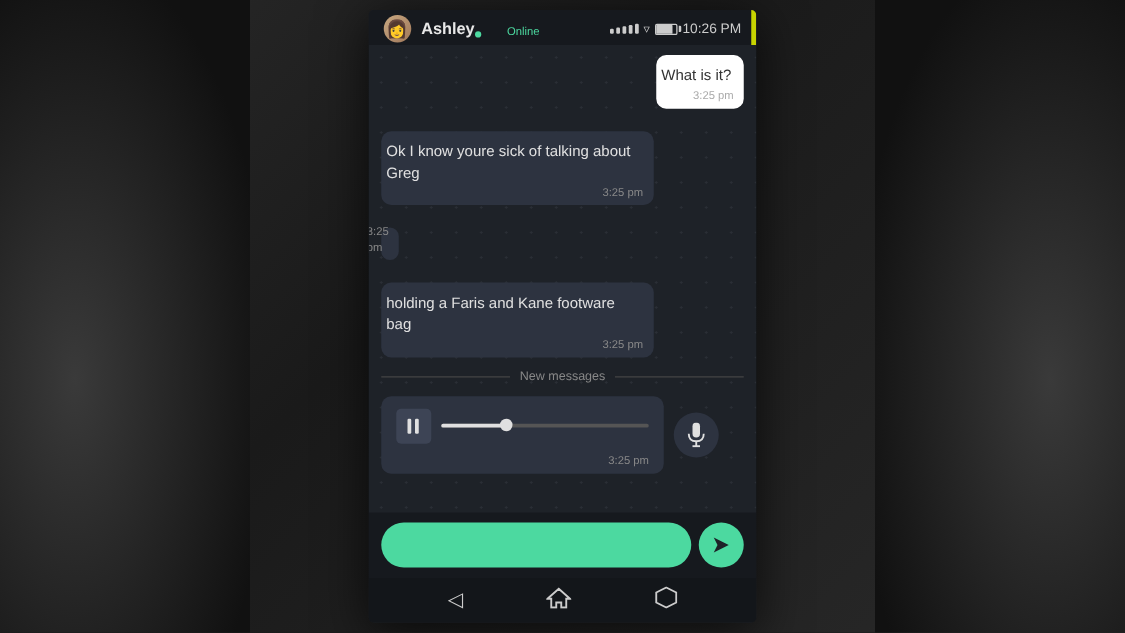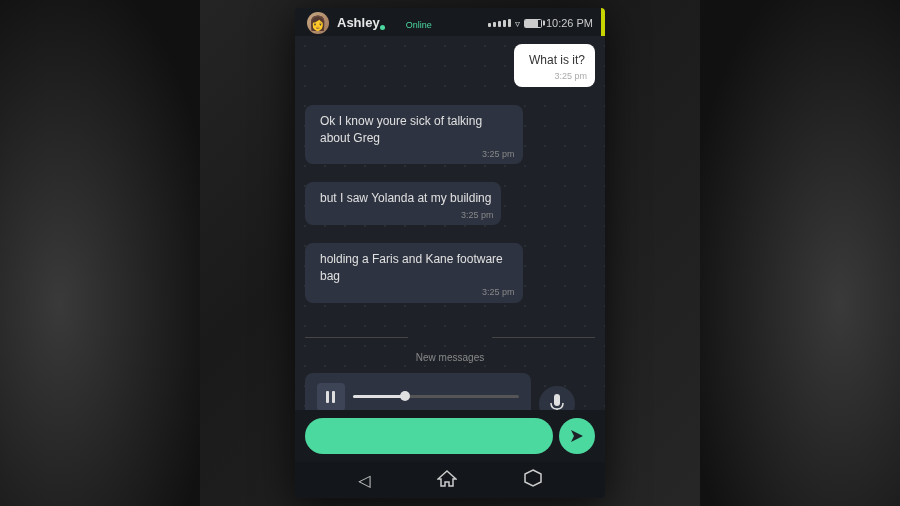--- a/index.html
+++ b/index.html
@@ -189,21 +189,21 @@
       background-size: 20px 20px;
       display: flex;
       flex-direction: column;
       gap: 6px;
     }
 
     
     .bubble {
       max-width: 75%;
       border-radius: 8px;
-      padding: 8px 10px 18px 15px;
+      padding: 8px 10px 18px 4px;
       font-size: 12px;
       line-height: 1.4;
       color: #e0e0e0;
       position: relative;
     }
 
     .bubble-received {
       background: #2d3340;
       align-self: flex-start;
       margin-top: 12px;
@@ -238,21 +238,20 @@
     .divider-line {
       flex: 1;
       height: 1px;
       background: #444;
     }
 
     .divider-text {
       font-size: 10px;
       color: #888;
       white-space: nowrap;
-      margin-top: 39px;
     }
 
     
     .audio-bubble {
       background: #2d3340;
       border-radius: 8px;
       padding: 10px 12px 24px 12px;
       align-self: flex-start;
       width: 78%;
       display: flex;
@@ -435,21 +434,20 @@
       <span>What is it?</span>
       <span class="bubble-time">3:25 pm</span>
     </div>
 
     <div class="bubble bubble-received">
       <span>Ok I know youre sick of talking about Greg</span>
       <span class="bubble-time">3:25 pm</span>
     </div>
 
     <div class="bubble bubble-received">
-      <span>but I saw Yolanda at my building</span>
       <span class="bubble-time">3:25 pm</span>
     </div>
 
     <div class="bubble bubble-received">
       <span>holding a Faris and Kane footware bag</span>
       <span class="bubble-time">3:25 pm</span>
     </div>
 
     <div class="new-messages-divider">
       <div class="divider-line"></div>

